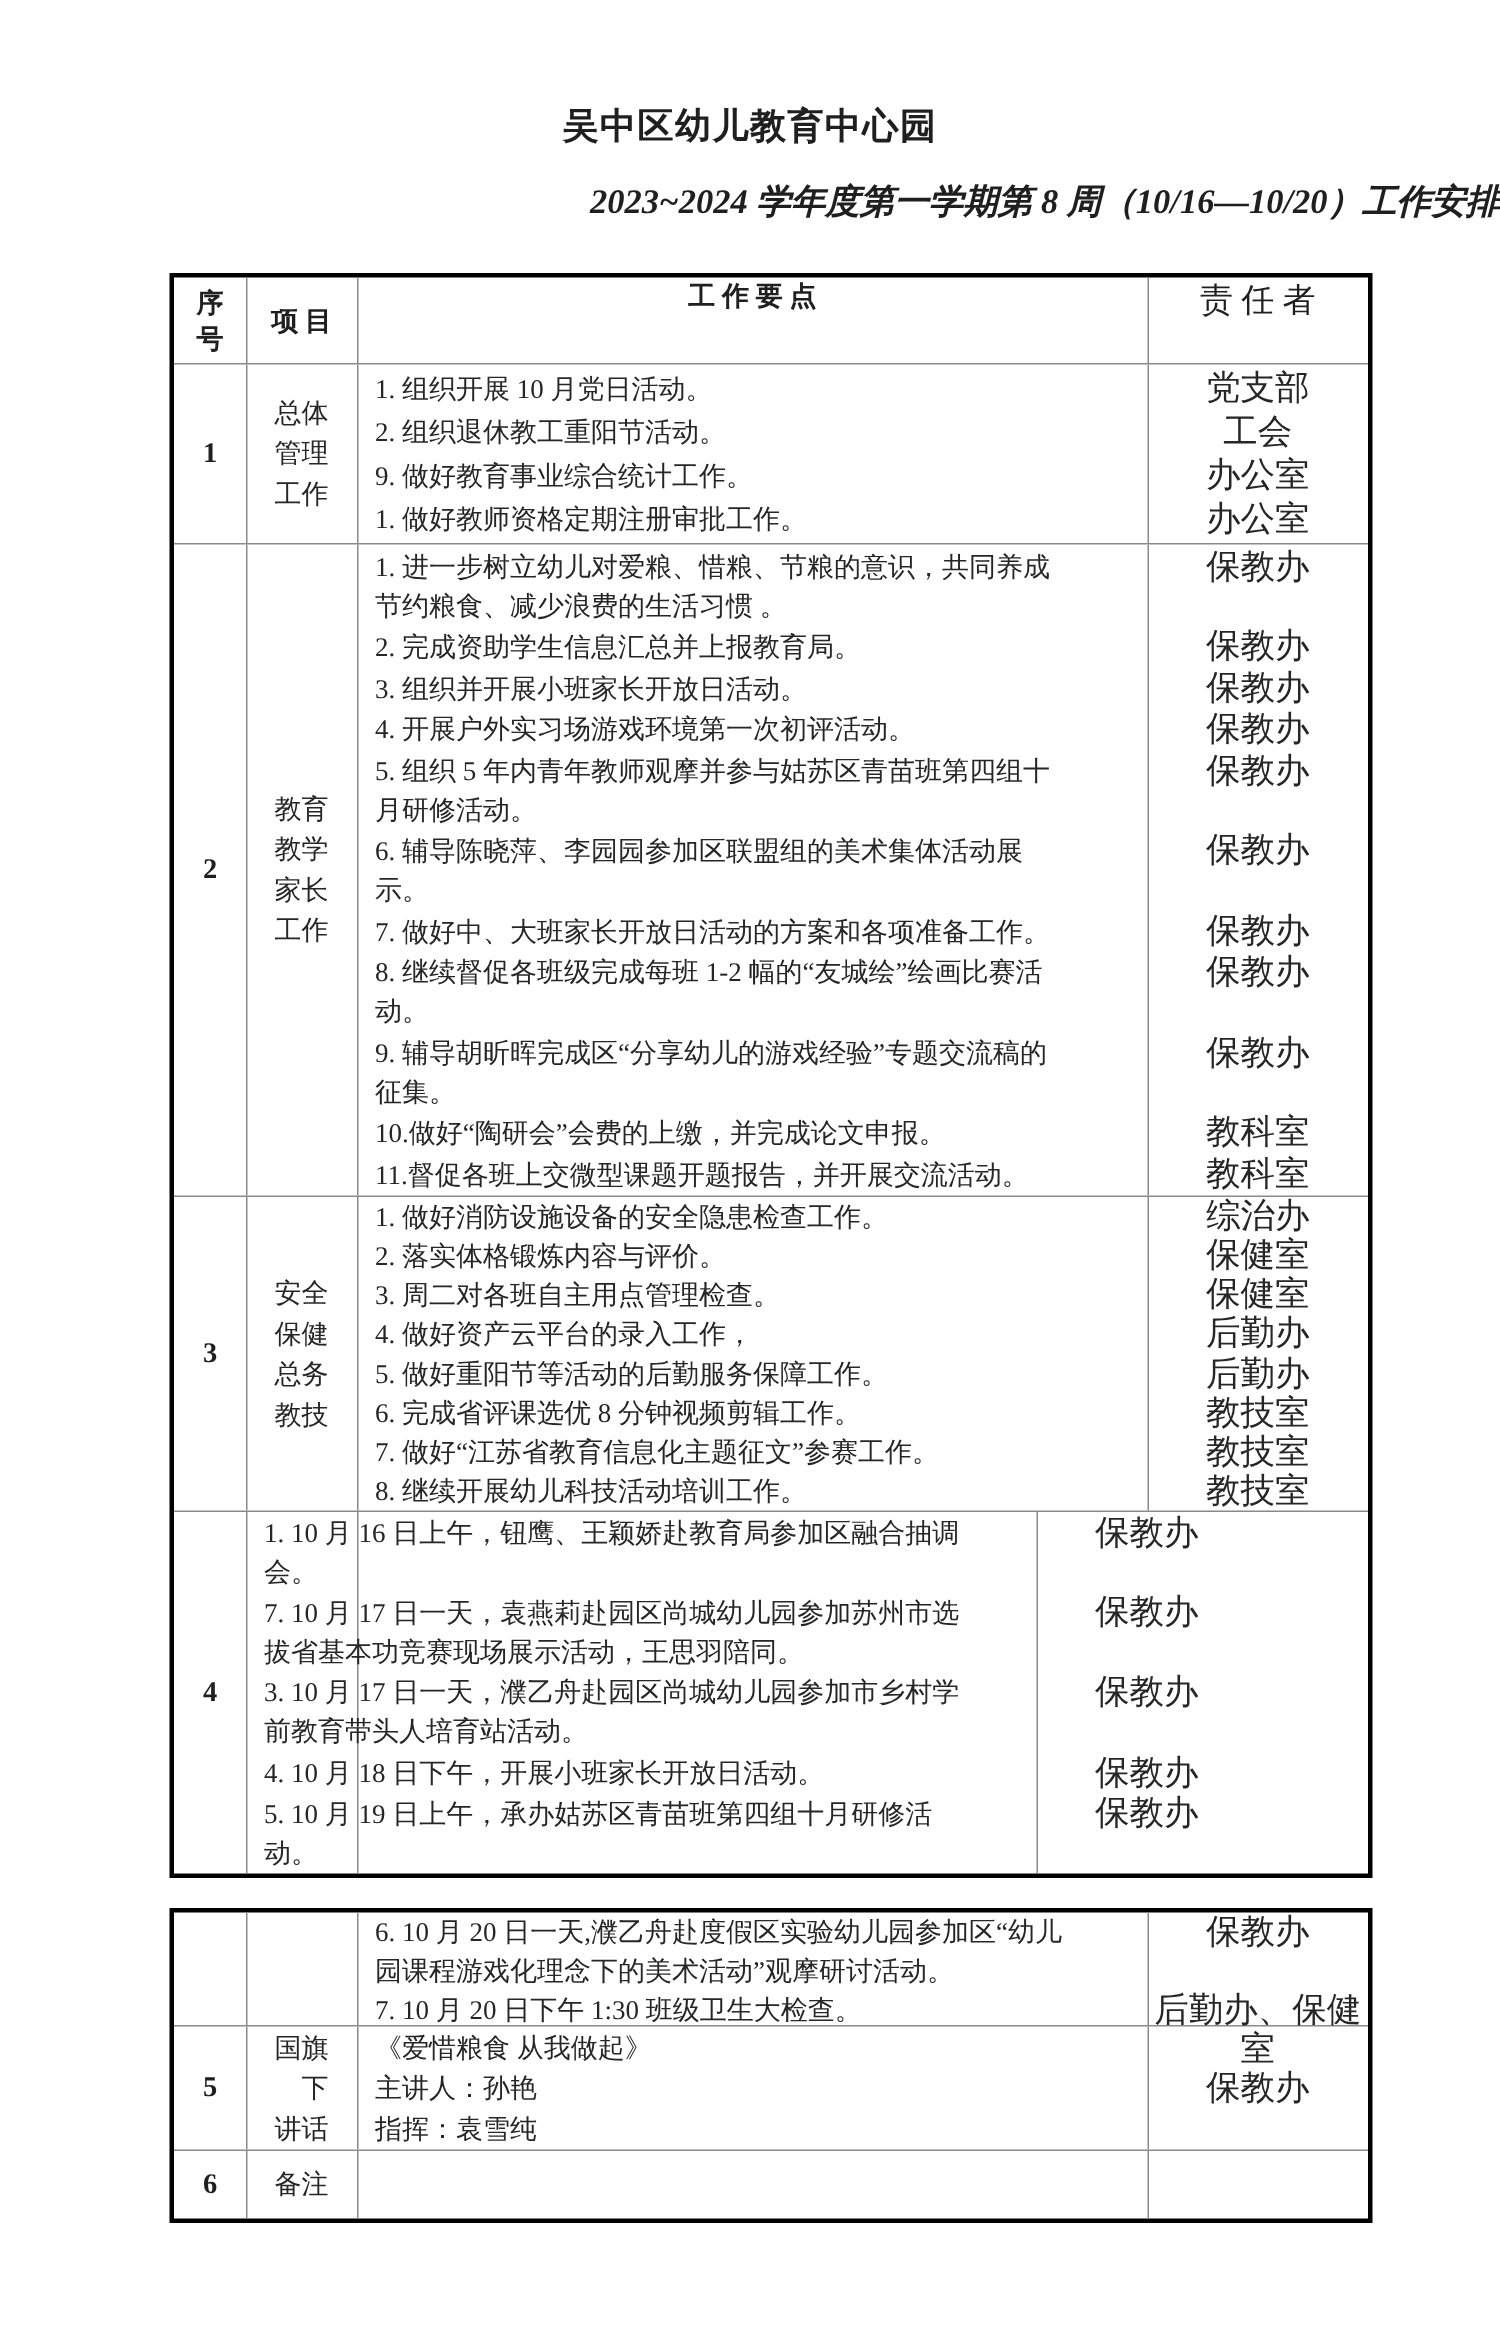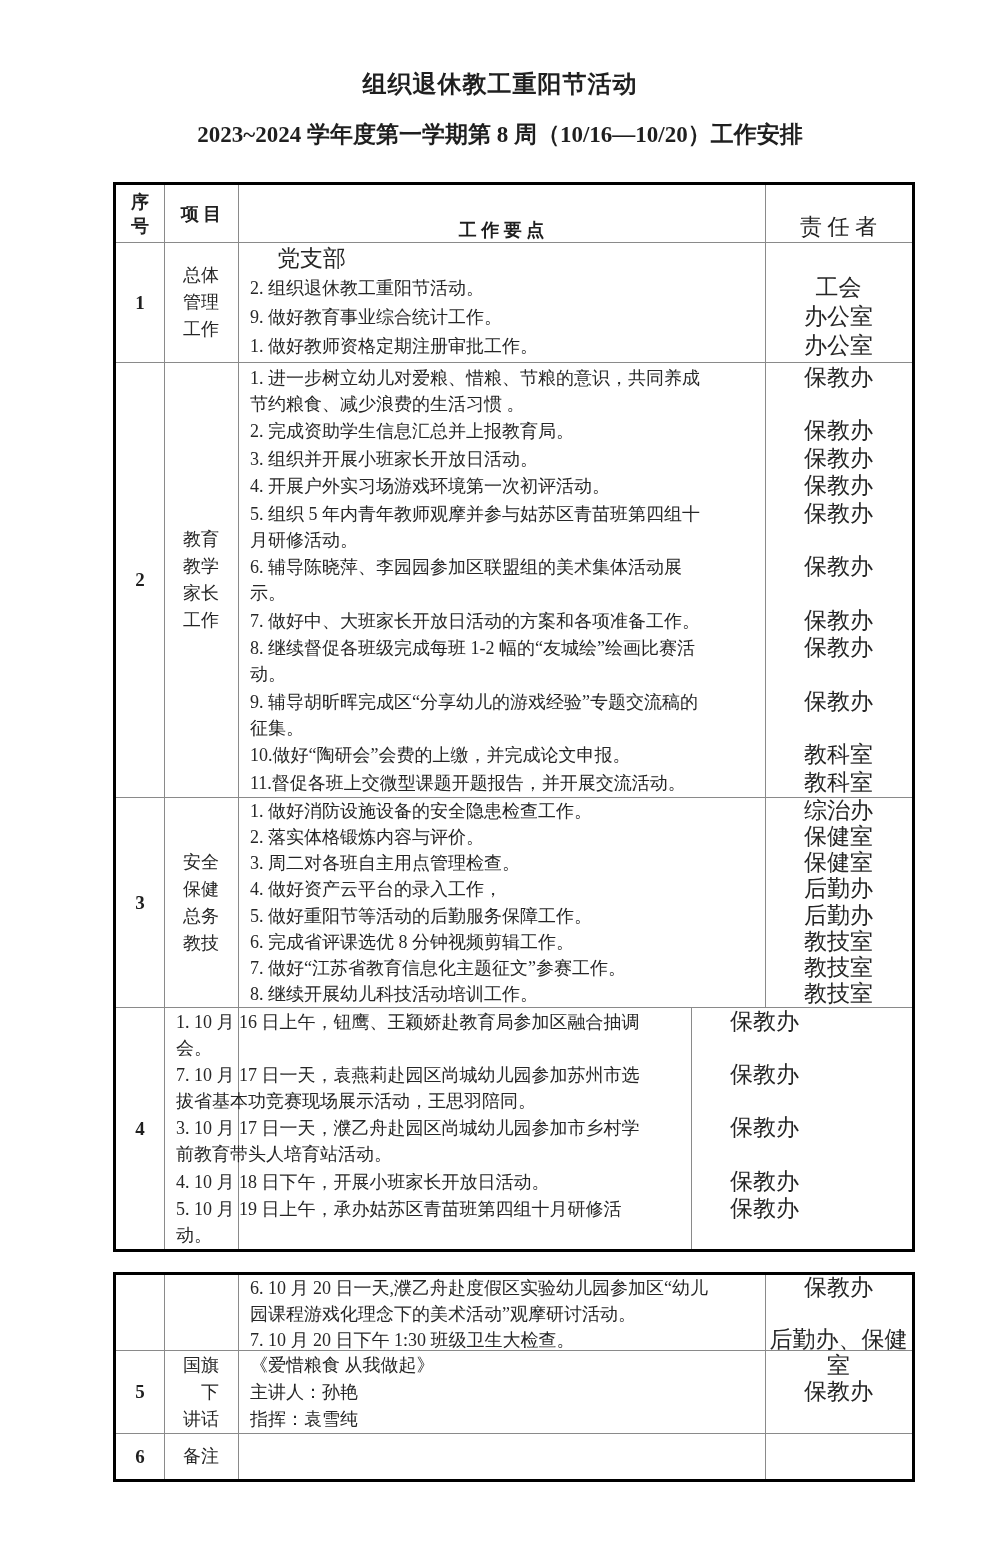--- a/index.html
+++ b/index.html
@@ -6,22 +6,22 @@
   body{
     width:1000px;height:1563px;position:relative;background:#ffffff;
     font-family:"Liberation Serif","DejaVu Serif",serif;
     color:#262626;
   }
   .doc-title{
     position:absolute;top:68px;left:0;width:1000px;text-align:center;
     font-size:24px;font-weight:bold;color:#1f1f1f;letter-spacing:1px;
   }
   .doc-subtitle{
-    position:absolute;top:119px;left:0;width:1000px;text-align:center;
-    font-size:23px;font-weight:bold;color:#1f1f1f;
+    position:absolute;top:119px;left:0;width:1000px;text-align:right;
+    font-size:23px;font-weight:bold;color:#1f1f1f;font-style:italic;
   }
   .wtable{
     position:absolute;left:113px;width:802px;box-sizing:border-box;
     border:3px solid #000;background:#fff;
   }
   #table1{top:182px;}
   #table2{top:1272px;}
   
   .trow{
     display:flex;box-sizing:border-box;border-bottom:1px solid #8a8a8a;
@@ -53,52 +53,53 @@
   }
   .item-resp{
     width:147px;flex:0 0 147px;box-sizing:border-box;text-align:center;
     font-size:23px;line-height:26px;color:#262626;padding:0 2px;
   }
   
   .thead{height:58px;}
   .thead .col-no,.thead .col-project{
     font-size:18px;font-weight:bold;color:#1f1f1f;white-space:pre-line;line-height:24px;
   }
-  .thead .col-items{flex-direction:row;align-items:flex-end;}
+  .thead .col-items{flex-direction:row;align-items:flex-start;}
   .hcell-text{
     width:527px;flex:0 0 527px;text-align:center;font-size:18px;font-weight:bold;color:#1f1f1f;
   }
   .hcell-resp{
     width:147px;flex:0 0 147px;text-align:center;font-size:22px;font-weight:normal;color:#1f1f1f;
   }
 </style>
 </head>
 <body>
 
-<div class="doc-title">组织退休教工重阳节活动</div>
+<div class="doc-title">吴中区幼儿教育中心园</div>
 <div class="doc-subtitle">2023~2024 学年度第一学期第 8 周（10/16—10/20）工作安排</div>
 
 <div class="wtable" id="table1">
   <div class="trow thead">
     <div class="col-no">序
 号</div>
     <div class="col-project">项  目</div>
     <div class="col-items">
       <div class="hcell-text">工  作  要  点</div>
       <div class="hcell-resp">责 任 者</div>
     </div>
   </div>
 
 <div class="trow brow" style="height: 120px;">
       <div class="col-no">1</div>
       <div class="col-project">总体
 管理
 工作</div>
       <div class="col-items">
         <div class="item">
+          <div class="item-text">1. 组织开展 10 月党日活动。</div>
           <div class="item-resp">党支部</div>
         </div>
         <div class="item">
           <div class="item-text">2. 组织退休教工重阳节活动。</div>
           <div class="item-resp">工会</div>
         </div>
         <div class="item">
           <div class="item-text">9. 做好教育事业综合统计工作。</div>
           <div class="item-resp">办公室</div>
         </div>

